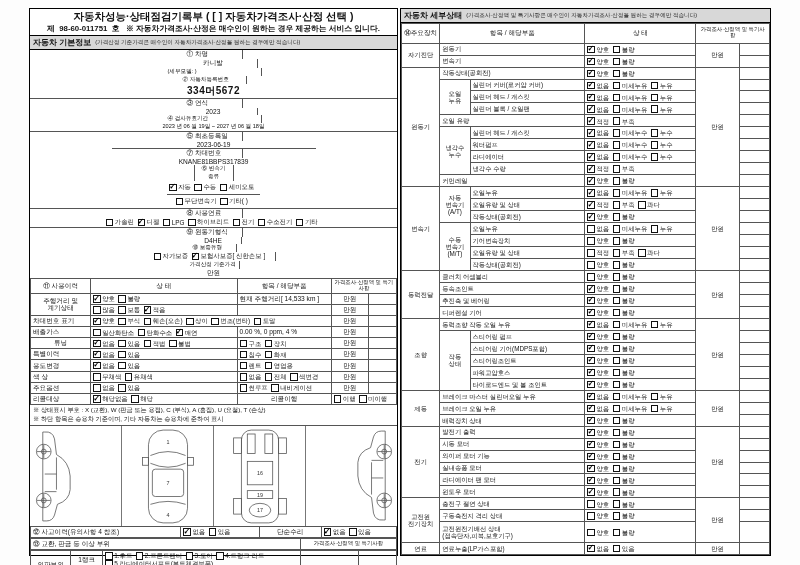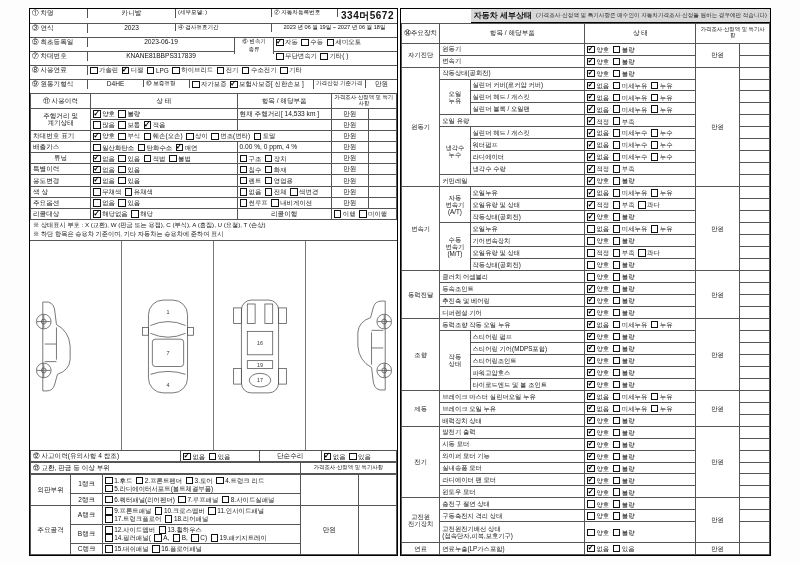--- a/index.html
+++ b/index.html
@@ -1,30 +1,30 @@
 <!DOCTYPE html>
 <html><head>
 <meta charset="utf-8">
 <style>
   html,body{margin:0;padding:0;}
   body{width:800px;height:565px;background:#fdfdfd;font-family:"Liberation Sans",sans-serif;color:#111;position:relative;overflow:hidden;}
   .sheet{position:absolute;top:8px;left:29px;right:29px;bottom:9px;display:flex;gap:2px;}
   .panel{border:1.5px solid #000;background:#fff;box-sizing:border-box;display:flex;flex-direction:column;}
   .panel.left{width:369px;flex:none;}
-  .panel.right{flex:1;align-items:flex-end;}
+  .panel.right{flex:1;}
   
   .bar{background:#d8d8d8;border-top:1px solid #000;border-bottom:1px solid #000;padding:1px 3px;display:flex;align-items:center;gap:4px;flex:none;}
   .bar .bname{font-weight:bold;font-size:8px;white-space:nowrap;}
   .bar .bnote{font-size:5.6px;color:#222;white-space:nowrap;overflow:hidden;}
   
   .title-block{flex:none;padding:1px 2px;}
   .t1{text-align:center;font-weight:bold;font-size:10.5px;line-height:13px;}
   .t2{text-align:center;font-weight:bold;font-size:7.8px;line-height:11px;}
   
-  .frow{display:flex;align-items:flex-start;border-bottom:1px solid #555;min-height:13px;}
+  .frow{display:flex;align-items:center;border-bottom:1px solid #555;min-height:13px;flex-direction:column;}
   .frow:last-child{border-bottom:none;}
   .fcell{border-right:1px solid #555;padding:0 2px;display:flex;align-items:center;font-size:6.6px;box-sizing:border-box;}
   .fcell:last-child{border-right:none;}
   .fcell.c{justify-content:center;text-align:center;}
   .grow{flex:1;}
   .w40{width:40px;flex:none;}.w46{width:46px;flex:none;}.w52{width:52px;flex:none;}
   .w56{width:56px;flex:none;}.w58{width:58px;flex:none;}.w66{width:66px;flex:none;}
   .w88{width:88px;flex:none;}.w96{width:96px;flex:none;}.w124{width:124px;flex:none;}
   .fs55{font-size:5.6px;}
   .regno{font-size:10px;font-weight:bold;letter-spacing:.5px;}
@@ -60,21 +60,34 @@
   .pcell{text-align:center;}
   .topline{border-top:1px solid #555;}
 </style>
 </head>
 <body>
 
 <div class="sheet">
 
   <div class="panel left">
 
-
+    <div class="title-block">
+      <div class="t1">자동차성능·상태점검기록부 ( [      ] 자동차가격조사·산정 선택 )</div>
+      <div class="t2">
+        <span>제</span>&nbsp;
+        <span>98-60-011751</span>&nbsp;
+        <span>호</span>&nbsp;&nbsp;
+        <span>※ 자동차가격조사·산정은 매수인이 원하는 경우 제공하는 서비스 입니다.</span>
+      </div>
+    </div>
+
+    <div class="bar">
+      <span class="bname">자동차 기본정보</span>
+      <span class="bnote">(가격산정 기준가격은 매수인이 자동차가격조사·산정을 원하는 경우에만 적습니다)</span>
+    </div>
 
     <div>
       <div class="frow">
         <div class="fcell w58">① 차명</div>
         <div class="fcell w88 c">카니발</div>
         <div class="fcell w96 fs55">(세부모델:                              )</div>
         <div class="fcell w66 fs55">② 자동차등록번호</div>
         <div class="fcell grow c regno">334머5672</div>
       </div>
       <div class="frow">

